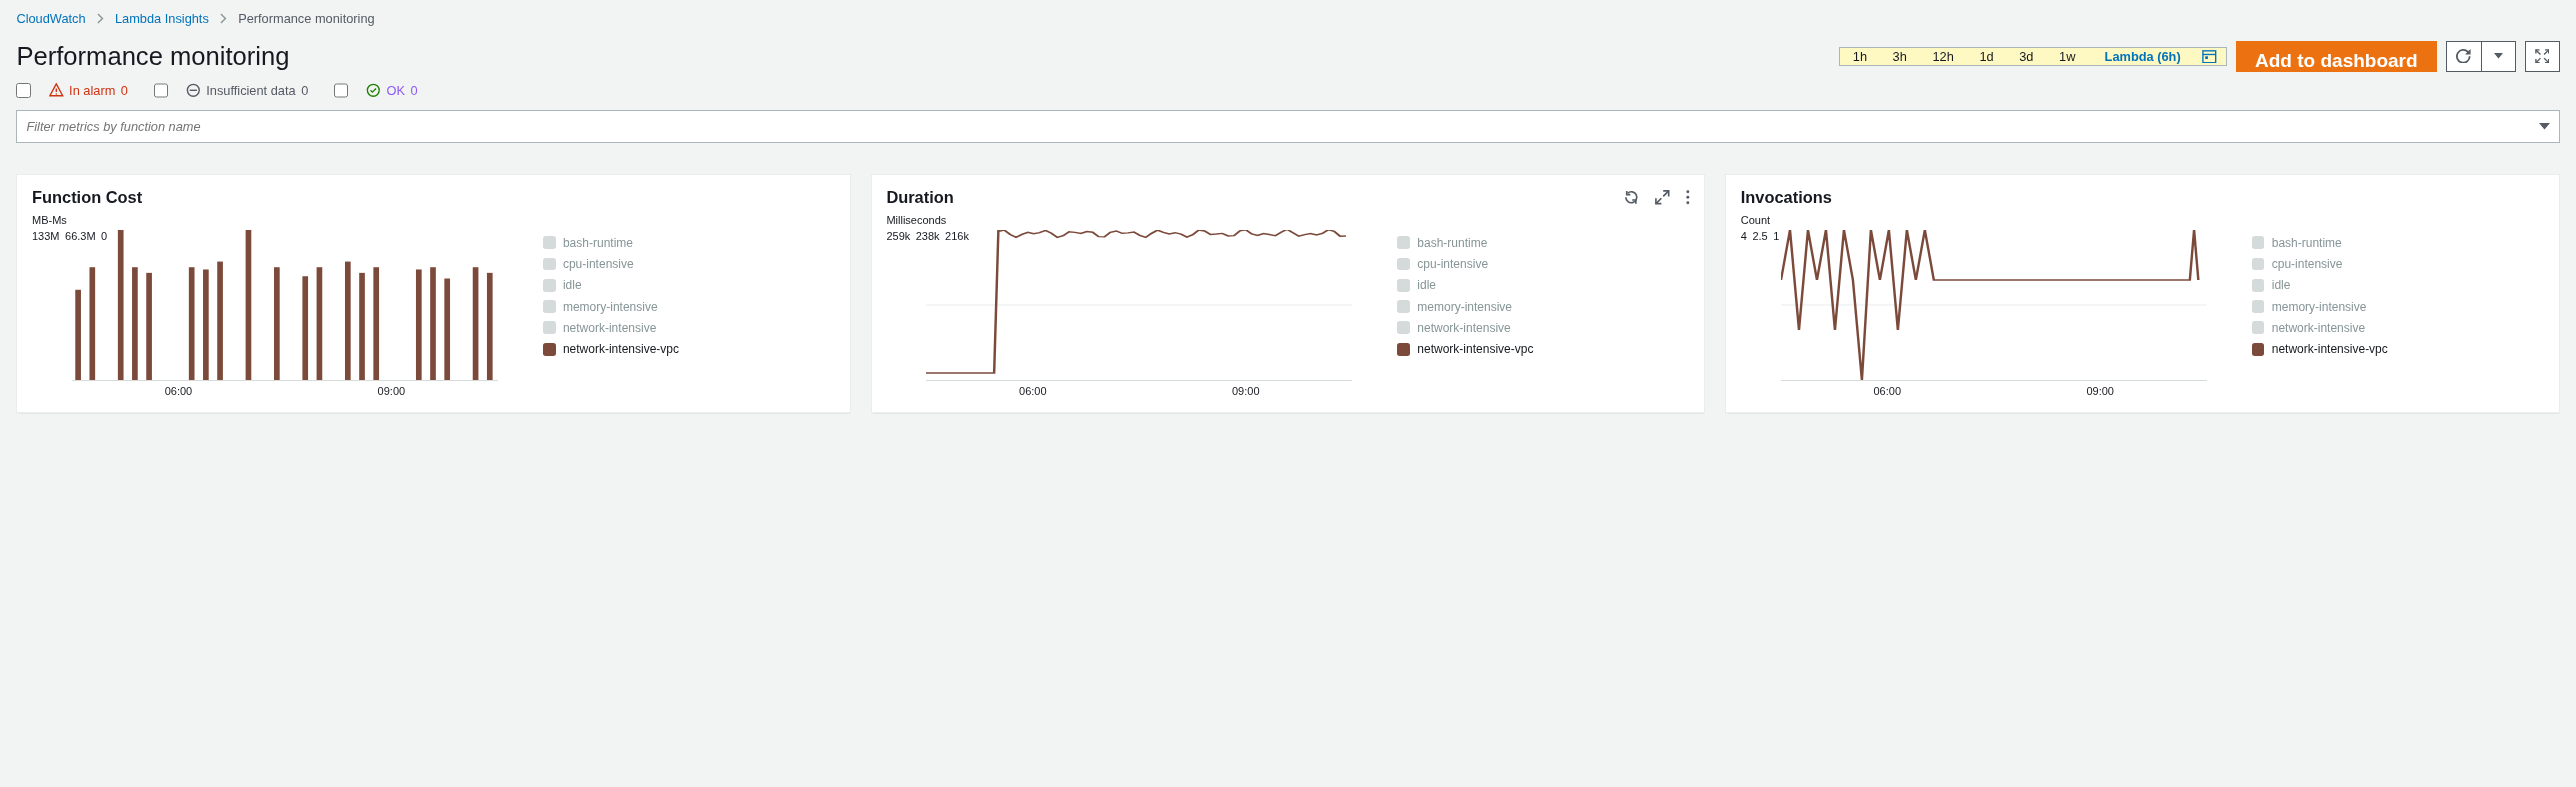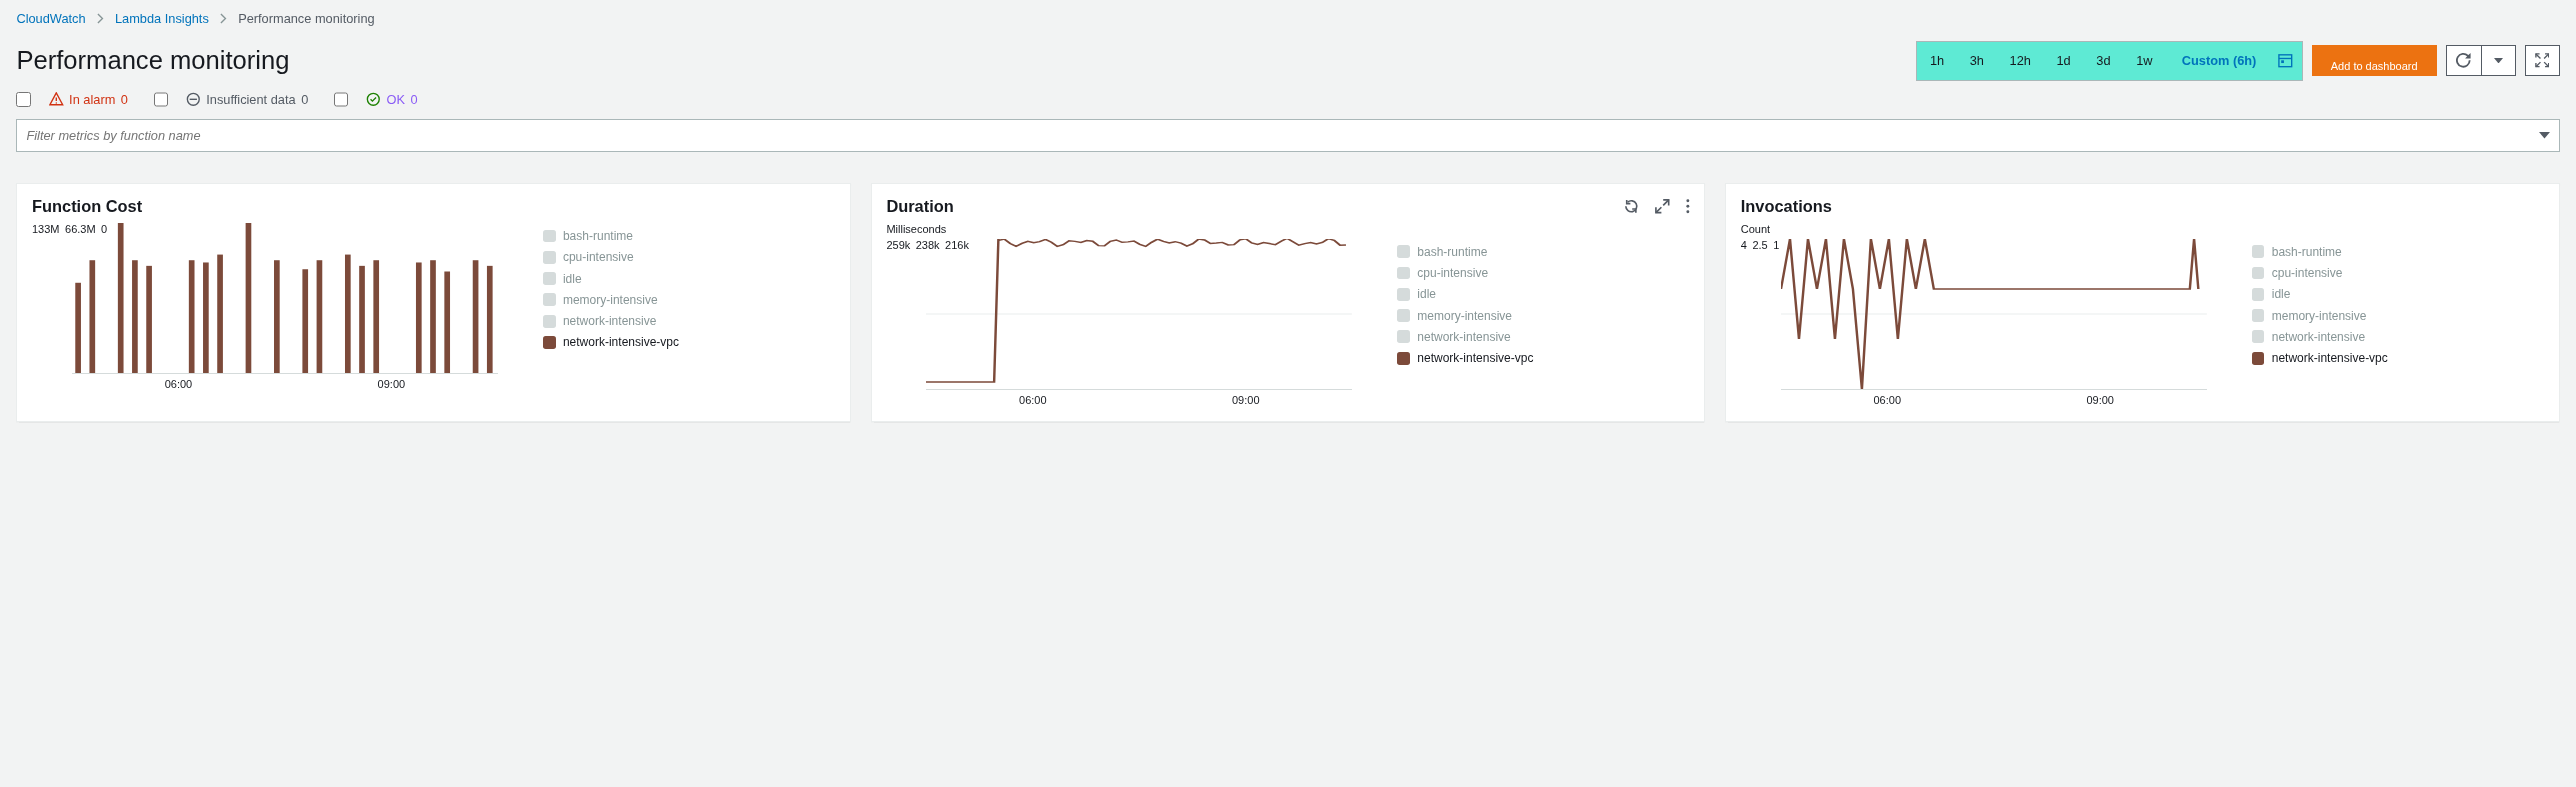--- a/index.html
+++ b/index.html
@@ -12,26 +12,26 @@
 }
 .breadcrumb { display: flex; align-items: center; gap: 11px; margin-bottom: 14.6px; }
 .breadcrumb a { color: #0073bb; text-decoration: none; font-size: 12.8px; }
 .breadcrumb .sep { color: #687078; }
 .breadcrumb .current { color: #545b64; }
 
 .header-row { display: flex; align-items: center; justify-content: space-between; margin-bottom: 11px; }
 .page-title { font-size: 25.6px; font-weight: 400; color: #16191f; }
 
 .controls { display: flex; gap: 9px; align-items: center; }
-.time-range { display: flex; border: 0.9px solid #aab7b8; background: #5eead4; height: 40px; align-items: flex-start; }
+.time-range { display: flex; border: 0.9px solid #aab7b8; background: #fef9c3; height: 19px; align-items: flex-start; }
 .time-range .tr-opt { padding: 0 12.8px; cursor: pointer; color: #16191f; height: 100%; display:flex; align-items:center; }
 .time-range .custom { color: #0073bb; font-weight: 700; padding: 0 12.8px 0 16.4px; display:flex; align-items:center; height:100%;}
 .time-range .cal-icon { padding: 0 9px; display:flex; align-items:center; height:100%; color:#0073bb;}
 
-.btn-primary { background: #ec7211; color: #fff; border: 0.9px solid #ec7211; font-weight: 400; height: 31px; padding: 14px 18px; cursor: pointer; font-size:11px;}
+.btn-primary { background: #ec7211; color: #fff; border: 0.9px solid #ec7211; font-weight: 700; height: 31px; padding: 8px 18px; cursor: pointer; font-size:19px;}
 .btn-icon { background: #fff; border: 0.9px solid #545b64; height: 31px; width: 35px; display:flex; align-items:center; justify-content:center; cursor:pointer; }
 .btn-group { display:flex; }
 .btn-group .btn-icon:first-child { border-right: none; }
 
 .alarms-row { display: flex; gap: 25.6px; align-items: center; margin-bottom: 12.8px; }
 .alarm-item { display:flex; align-items:flex-end; gap: 18px; }
 .alarm-item input[type=checkbox] { width:14.6px; height:14.6px; }
 .alarm-label { display:flex; align-items:center; gap:5.5px; }
 .in-alarm { color: #d13212; font-weight:400;}
 .insuff { color: #545b64; }
@@ -88,21 +88,21 @@
 <div class="header-row">
   <h1 class="page-title">Performance monitoring</h1>
   <div class="controls">
     <div class="time-range">
       <span class="tr-opt">1h</span>
       <span class="tr-opt">3h</span>
       <span class="tr-opt">12h</span>
       <span class="tr-opt">1d</span>
       <span class="tr-opt">3d</span>
       <span class="tr-opt">1w</span>
-      <span class="custom">Custom (6h)</span>
+      <span class="custom">Lambda (6h)</span>
       <span class="cal-icon">
         <svg width="14.6" height="14.6" viewBox="0 0 16 16">
             <rect x="1" y="2" width="14" height="13" stroke="#0073bb" fill="none" stroke-width="1.5"></rect>
             <line x1="1" y1="6" x2="15" y2="6" stroke="#0073bb" stroke-width="1.5"></line>
             <rect x="3.5" y="8" width="3" height="3" fill="#0073bb"></rect>
           </svg>
       </span>
     </div>
     <button class="btn-primary">Add to dashboard</button>
     <div class="btn-group">
@@ -177,20 +177,21 @@
       </svg>
   </span>
 </div>
 
 <div class="charts-row" id="charts-row">
     <div class="chart-panel">
       <div class="chart-header">
         <div class="chart-title">Function Cost</div>
 
       </div>
+      <div class="axis-label">MB-Ms</div>
       <div class="chart-body">
         <div class="plot-area">
           <div class="y-axis">
             <span>133M</span>
             <span>66.3M</span>
             <span>0</span>
           </div>
           <div class="plot">
             <svg width="100%" height="100%" viewBox="0 0 260 155" preserveAspectRatio="none">
               <rect x="2" y="61.76691729323309" width="3.466666666666667" height="93.23308270676691" fill="#7c4a3a"></rect>

